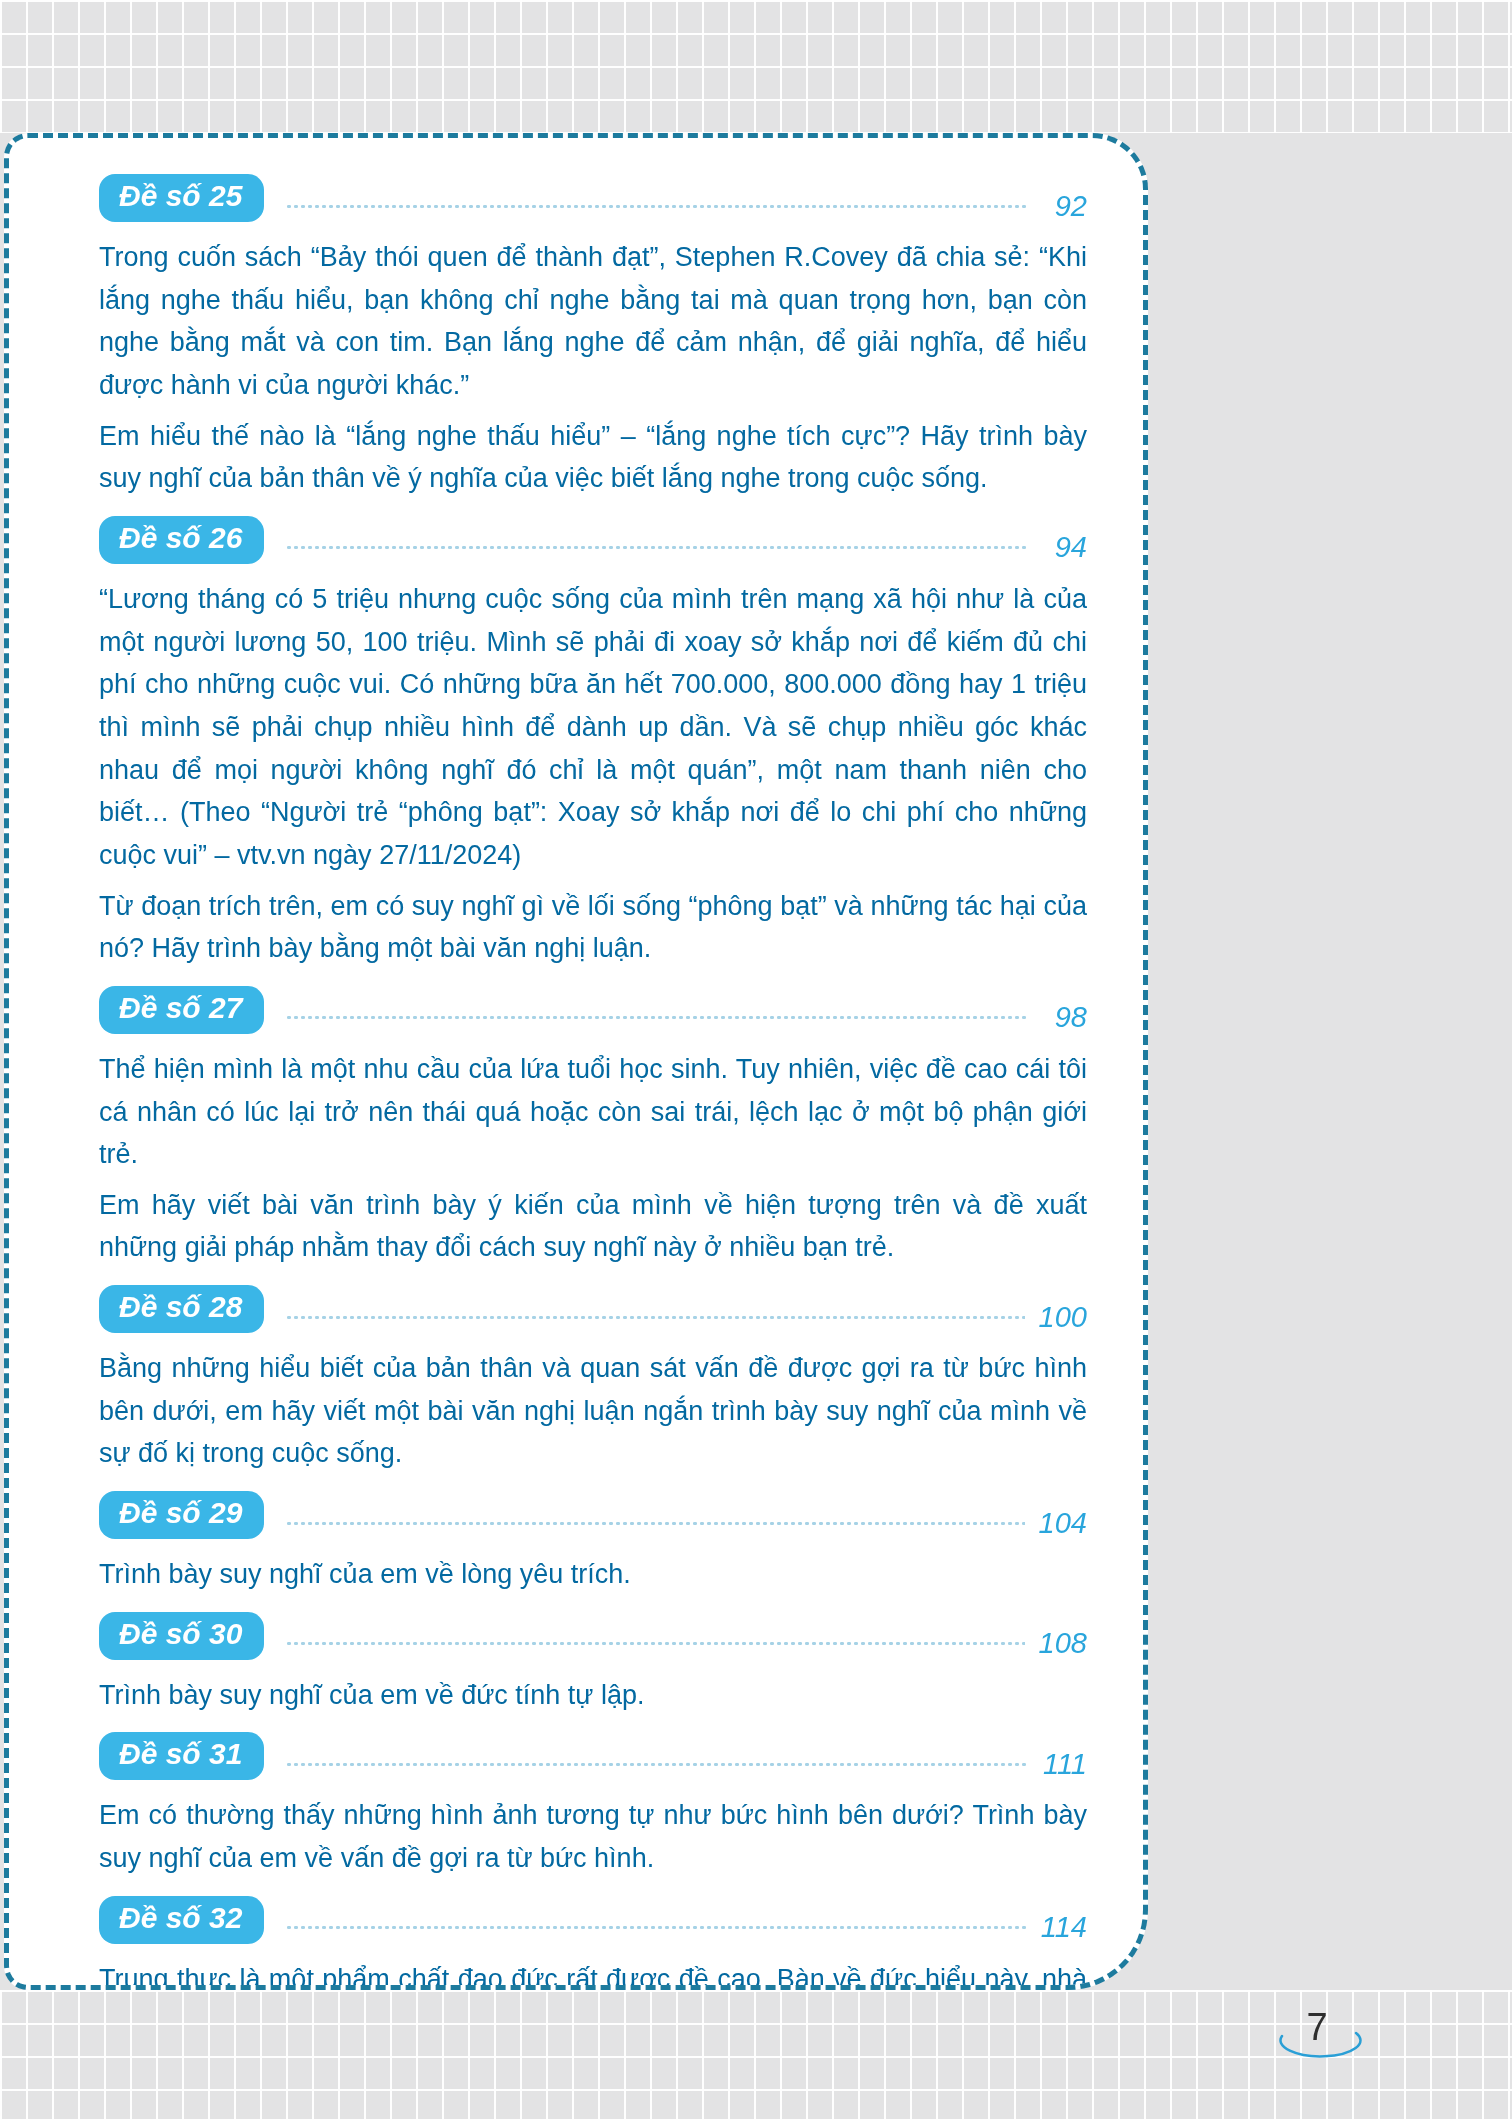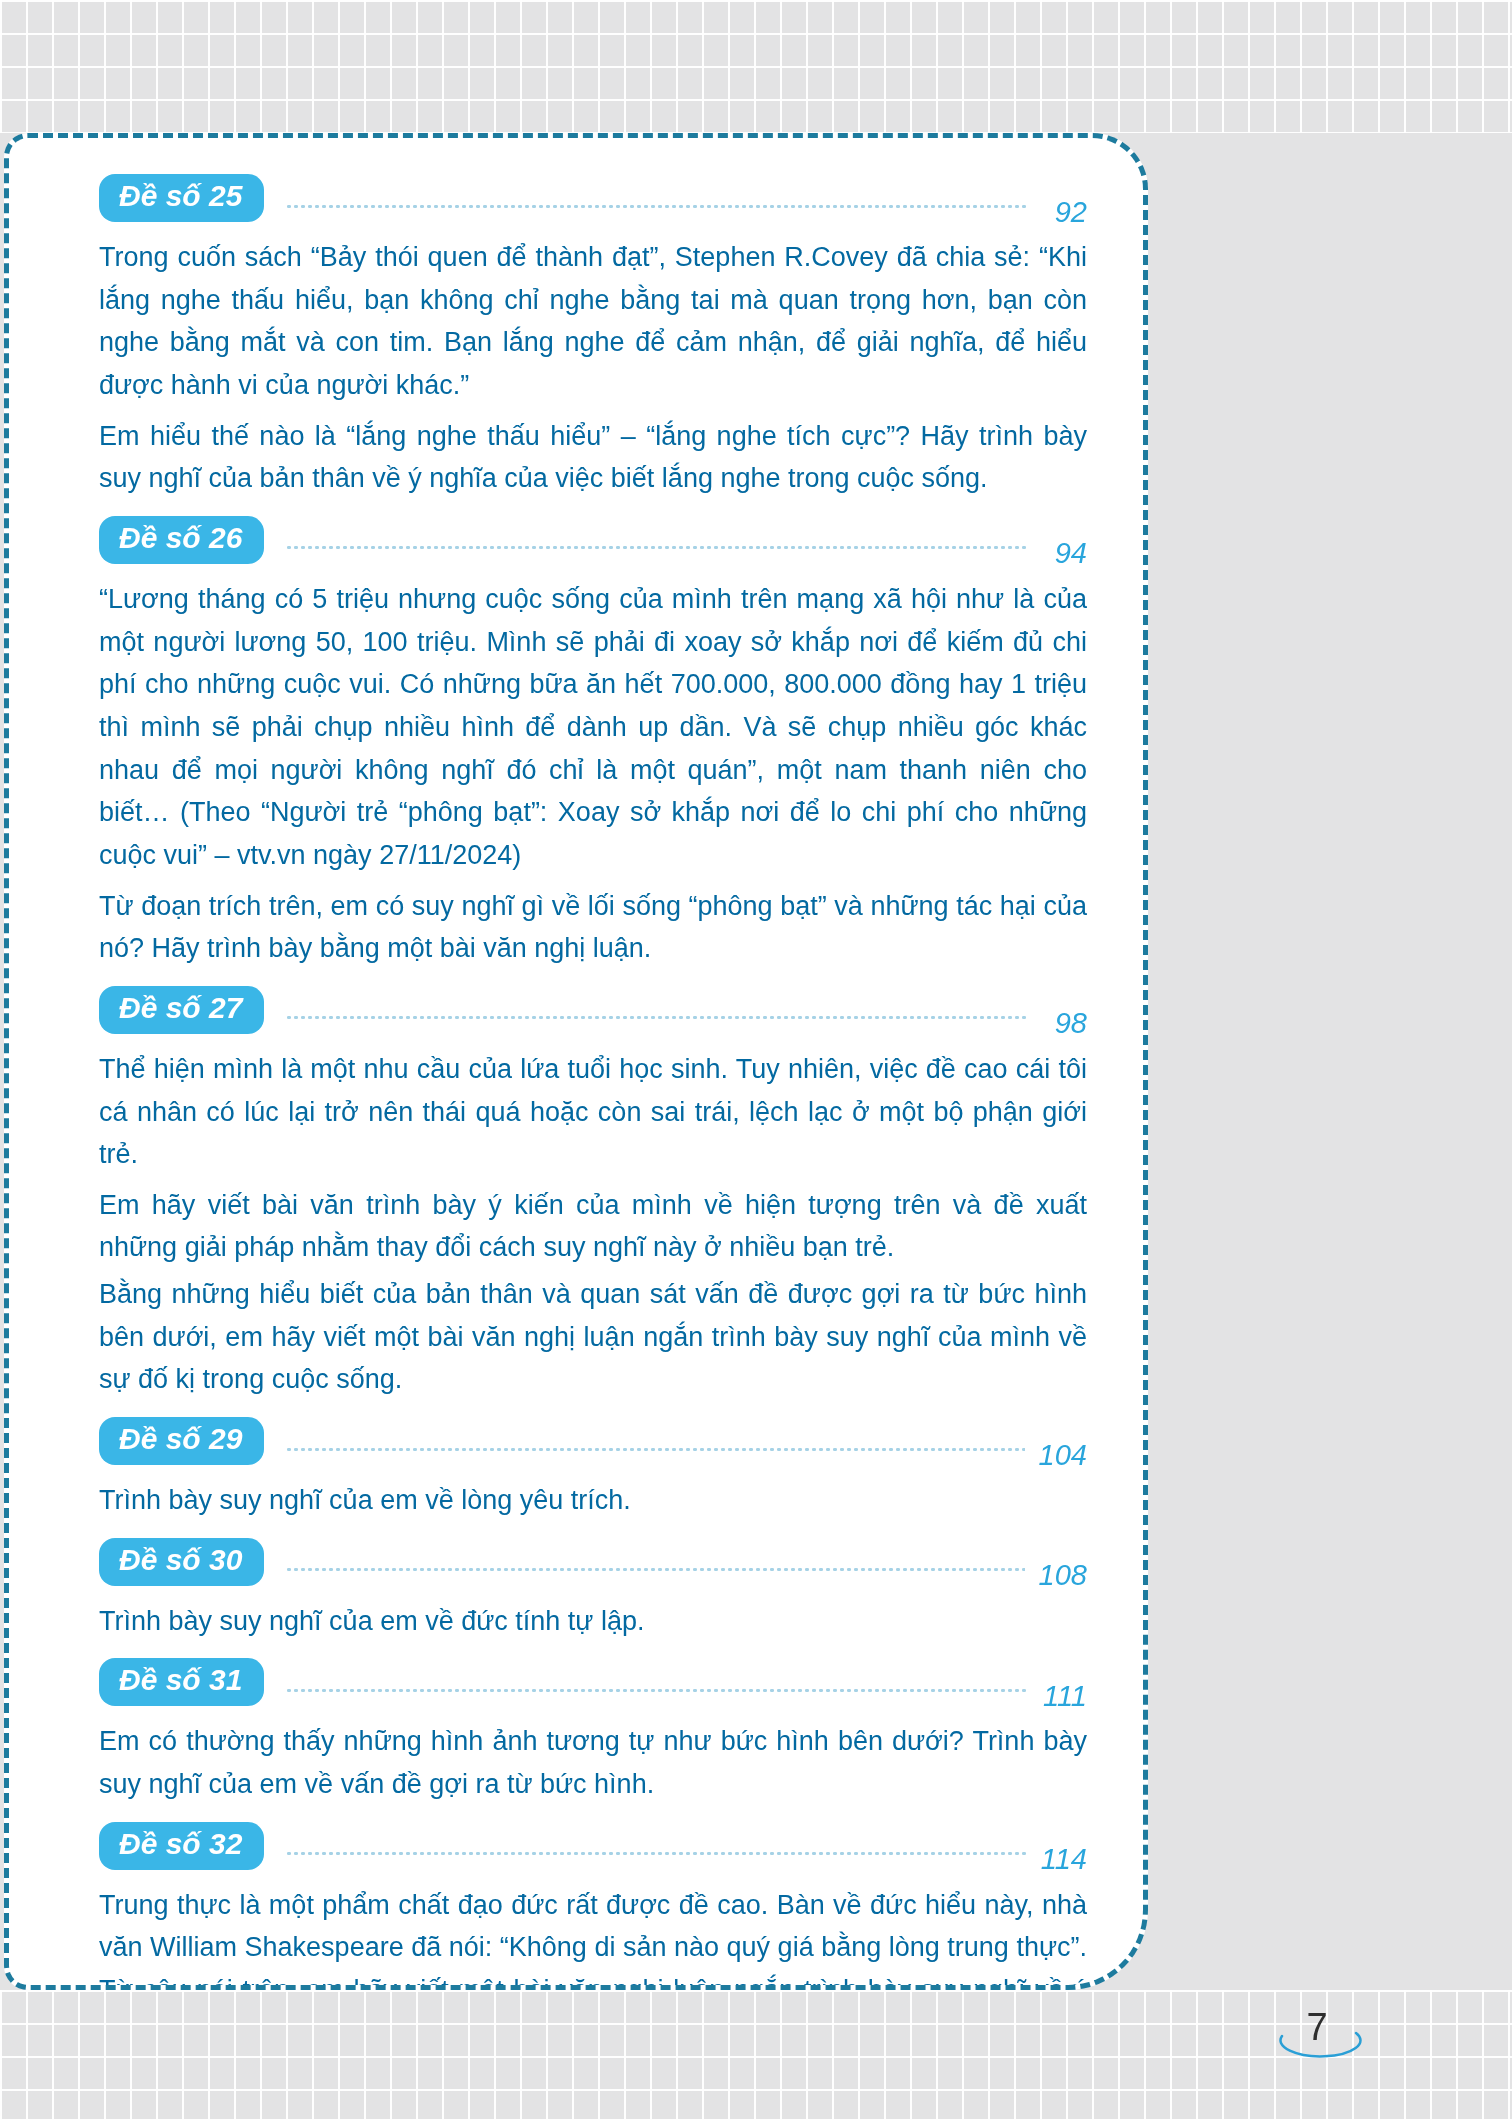--- a/index.html
+++ b/index.html
@@ -44,21 +44,21 @@
     flex:0 0 auto;
   }
   .leader{
     flex:1 1 auto;height:5px;margin:0 14px 0 22px;
     position:relative;top:8px;
     background-image:radial-gradient(circle at 3px 2.5px, #a6d2e6 1.7px, transparent 2px);
     background-size:7px 5px;background-repeat:repeat-x;
   }
   .pageno{
     flex:0 0 auto;color:#29a5dc;font-style:italic;
-    font-size:29px;position:relative;top:14px;
+    font-size:29px;position:relative;top:8px;
     min-width:46px;text-align:right;
   }
   .para{
     margin:0 0 8px 0;
     font-size:27px;line-height:1.58;
     color:#0369a1;text-align:justify;
   }
   .paras .para:last-child{margin-bottom:4px;}
 
   
@@ -109,20 +109,25 @@
       <span class="leader"></span>
       <span class="pageno">98</span>
     </div>
     <div class="paras">
           <p class="para">Thể hiện mình là một nhu cầu của lứa tuổi học sinh. Tuy nhiên, việc đề cao cái tôi cá nhân có lúc lại trở nên thái quá hoặc còn sai trái, lệch lạc ở một bộ phận giới trẻ.</p>
           <p class="para">Em hãy viết bài văn trình bày ý kiến của mình về hiện tượng trên và đề xuất những giải pháp nhằm thay đổi cách suy nghĩ này ở nhiều bạn trẻ.</p>
         </div>
   </section>
 
   <section class="entry">
+    <div class="entry-head">
+      <span class="badge"><span class="badge-label">Đề số 28</span></span>
+      <span class="leader"></span>
+      <span class="pageno">100</span>
+    </div>
     <div class="paras">
           <p class="para">Bằng những hiểu biết của bản thân và quan sát vấn đề được gợi ra từ bức hình bên dưới, em hãy viết một bài văn nghị luận ngắn trình bày suy nghĩ của mình về sự đố kị trong cuộc sống.</p>
         </div>
   </section>
 
   <section class="entry">
     <div class="entry-head">
       <span class="badge"><span class="badge-label">Đề số 29</span></span>
       <span class="leader"></span>
       <span class="pageno">104</span>

